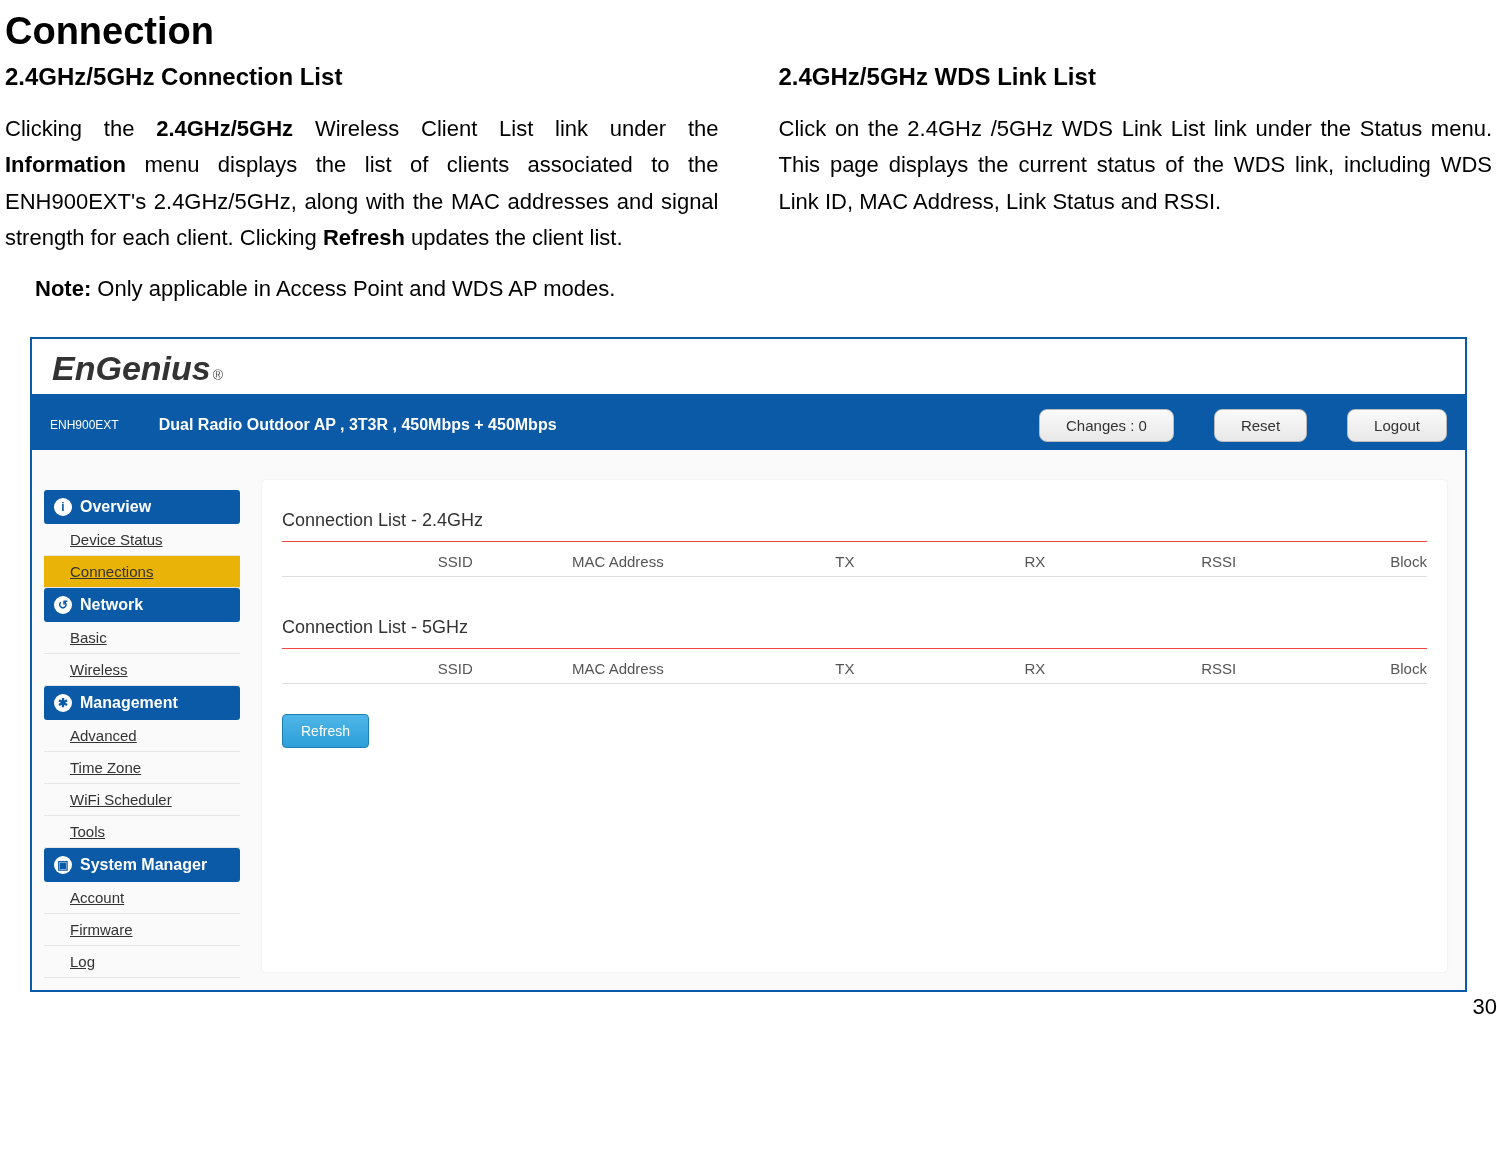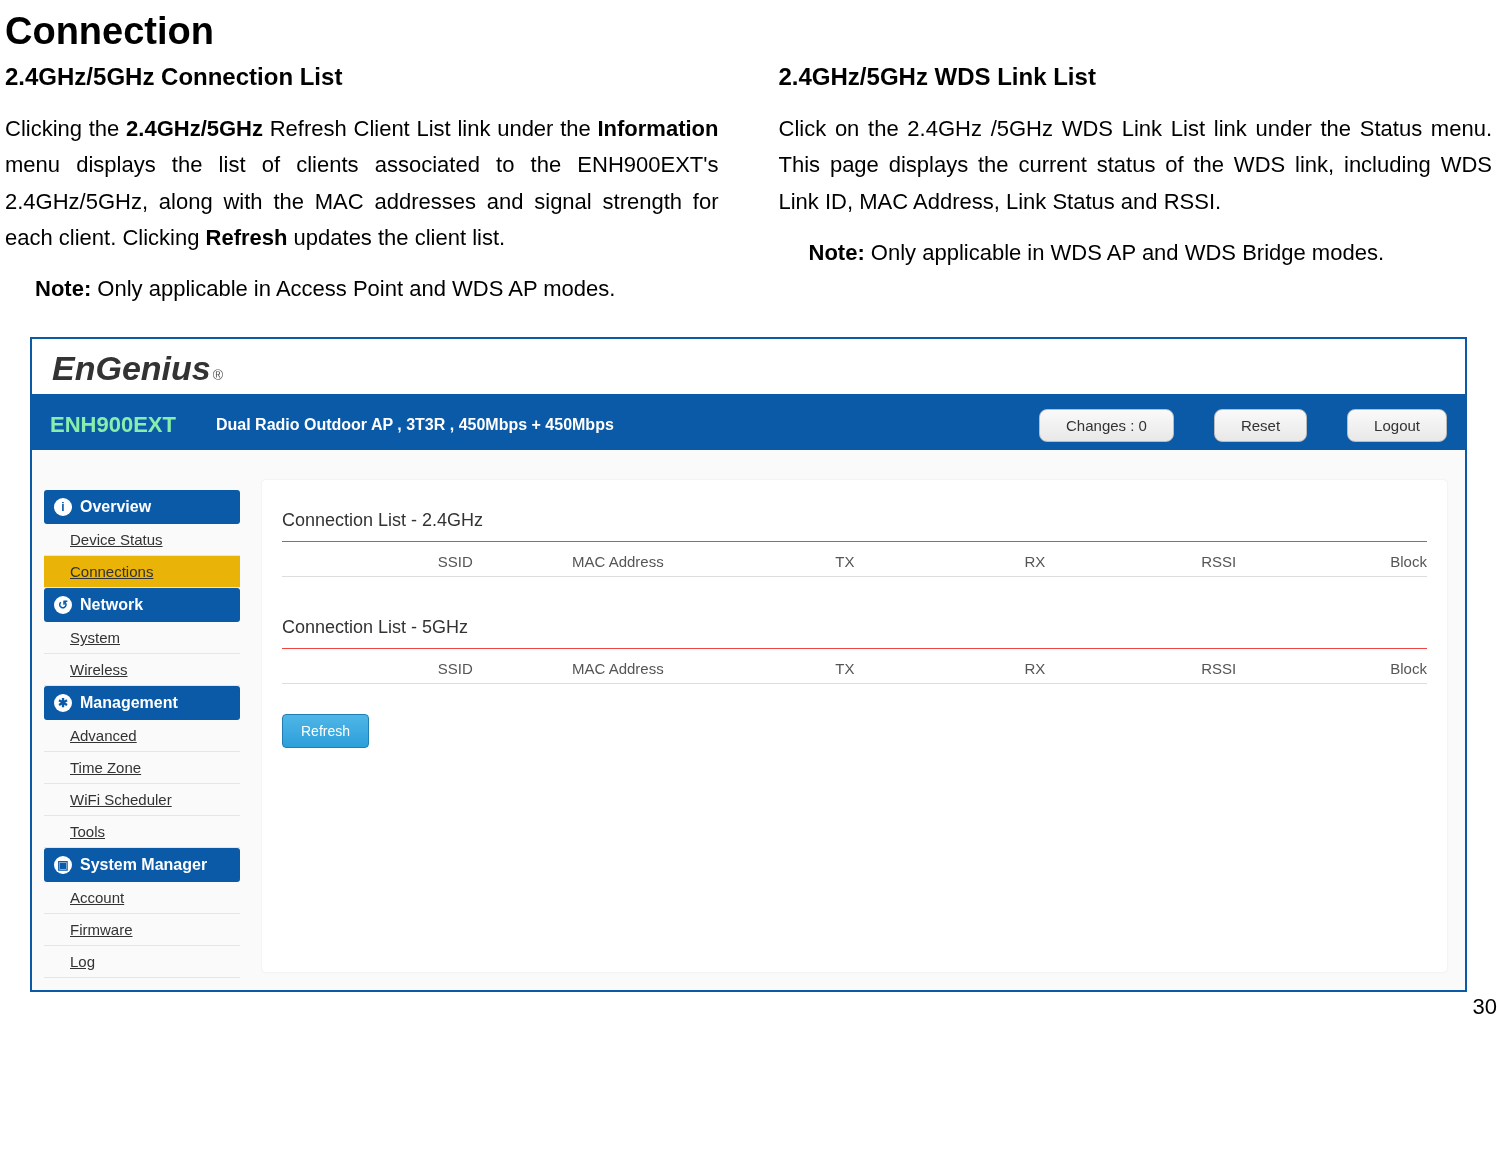--- a/index.html
+++ b/index.html
@@ -67,21 +67,21 @@
       margin-left: 2px;
     }
     .blue-bar {
       background: #0a5aa7;
       height: 50px;
       display: flex;
       align-items: center;
       padding: 0 18px;
       gap: 40px;
     }
-    .model-name { color: #86efac; font-size: 22px; font-weight: 700; }
+    .model-name { color: #ffffff; font-size: 12px; font-weight: 400; }
     .model-desc { color: #fff; font-size: 16px; font-weight: bold; flex: 1; }
     .top-btn {
       background: linear-gradient(#fafafa,#e8e8e8);
       border: 1px solid #bbb;
       border-radius: 8px;
       padding: 7px 26px;
       font-size: 15px;
       color: #333;
       cursor: pointer;
     }
@@ -174,32 +174,29 @@
   </style>
 </head>
 <body>
 
 <div class="page-title">Connection</div>
 
 <div class="columns">
   <div class="col">
     <div class="col-heading">2.4GHz/5GHz Connection List</div>
     <div class="col-body">
-      <span>Clicking the </span><span class="bold">2.4GHz/5GHz</span><span> Refresh Client List link under the </span><span class="bold">Information</span><span> menu displays the list of clients associated to the ENH900EXT's 2.4GHz/5GHz, along with the MAC addresses and signal strength for each client. Clicking </span><span class="bold">Refresh</span><span> updates the client list.</span>
+      <span>Clicking the </span><span class="bold">2.4GHz/5GHz</span><span> Wireless Client List link under the </span><span class="bold">Information</span><span> menu displays the list of clients associated to the ENH900EXT's 2.4GHz/5GHz, along with the MAC addresses and signal strength for each client. Clicking </span><span class="bold">Refresh</span><span> updates the client list.</span>
     </div>
     <div class="note-block">
       <span class="bold">Note:</span><span> Only applicable in Access Point and WDS AP modes.</span>
     </div>
   </div>
   <div class="col">
     <div class="col-heading">2.4GHz/5GHz WDS Link List</div>
     <div class="col-body">Click on the 2.4GHz /5GHz WDS Link List link under the Status menu. This page displays the current status of the WDS link, including WDS Link ID, MAC Address, Link Status and RSSI.</div>
-    <div class="note-block">
-      <span class="bold">Note:</span><span> Only applicable in WDS AP and WDS Bridge modes.</span>
-    </div>
   </div>
 </div>
 
 <div class="screenshot-frame">
   <div class="logo-bar">
     <span class="logo-text">EnGenius</span>
       <span class="logo-reg">®</span>
   </div>
   <div class="blue-bar">
     <div class="model-name">ENH900EXT</div>
@@ -215,21 +212,21 @@
         <span class="nav-icon">i</span>
         <span>Overview</span>
       </div>
       <div class="nav-item">Device Status</div>
       <div class="nav-item active">Connections</div>
 
       <div class="nav-section-header">
         <span class="nav-icon">↺</span>
         <span>Network</span>
       </div>
-      <div class="nav-item">System</div>
+      <div class="nav-item">Basic</div>
       <div class="nav-item">Wireless</div>
 
       <div class="nav-section-header">
         <span class="nav-icon">✱</span>
         <span>Management</span>
       </div>
       <div class="nav-item">Advanced</div>
       <div class="nav-item">Time Zone</div>
       <div class="nav-item">WiFi Scheduler</div>
       <div class="nav-item">Tools</div>

